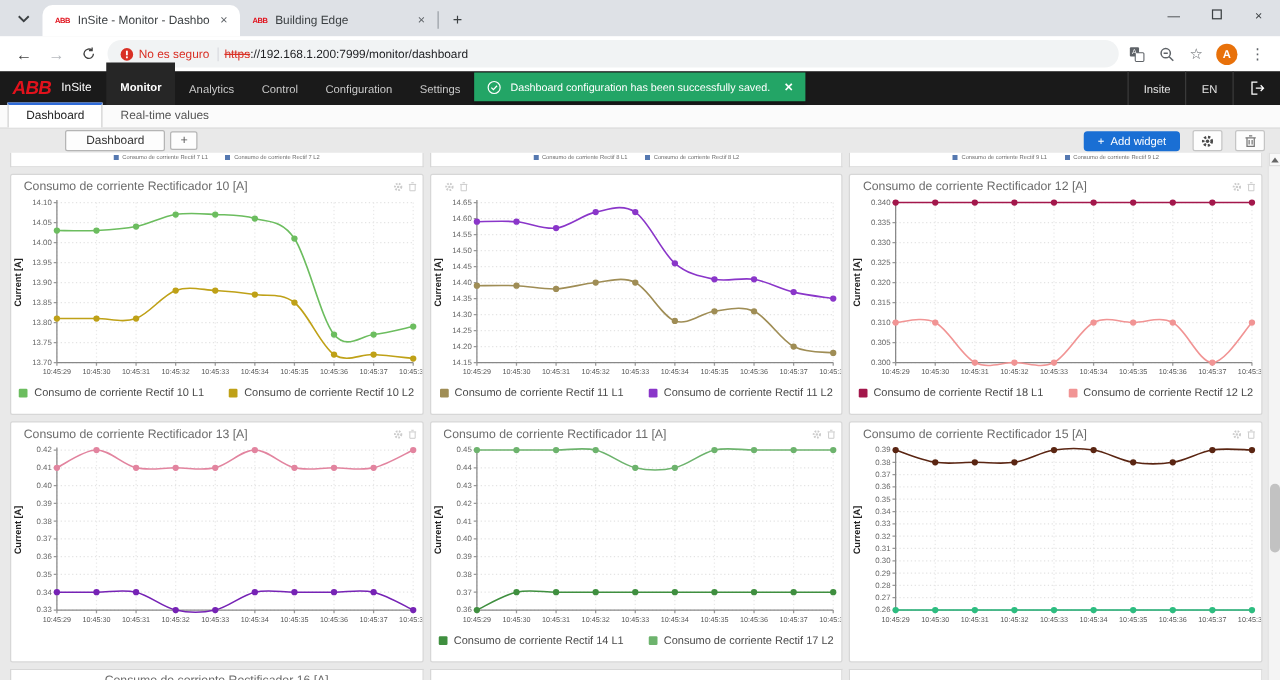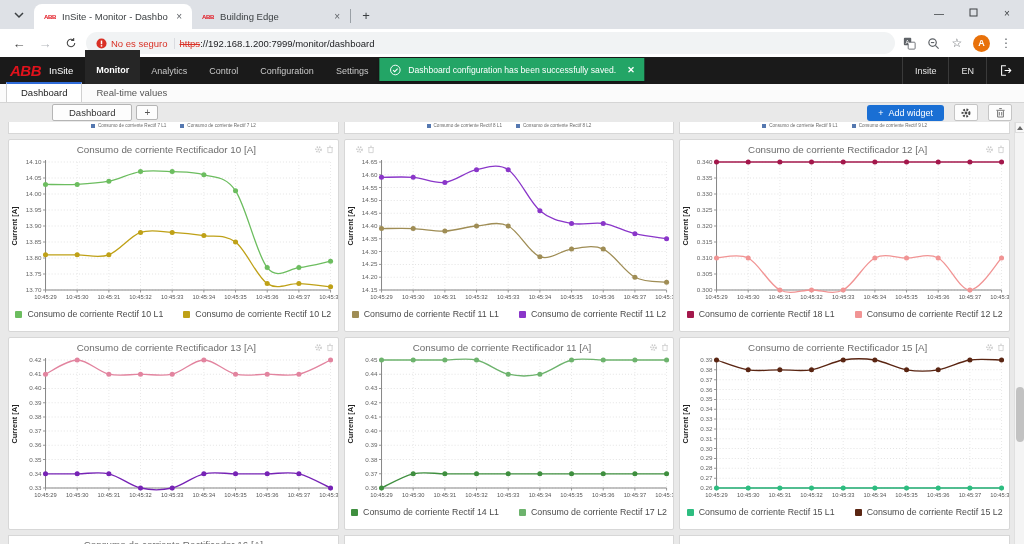--- a/index.html
+++ b/index.html
@@ -58,21 +58,21 @@
 
   
   #content { position:absolute; top:122px; left:0; width:1024px; height:422px; overflow:hidden; background:#e9e9e9; padding:0 14px 0 8px; }
   #partial-top { display:grid; grid-template-columns:repeat(3,1fr); gap:5px; height:12px; overflow:hidden; }
   .cutpanel { background:#fff; border:1px solid #d7d7d7; border-top:none; display:flex; align-items:flex-start; justify-content:center; gap:14px; padding-top:1px; overflow:hidden; }
   .cutleg { display:flex; align-items:center; gap:3px; font-size:4.6px; color:#6a6a6a; }
   .cutleg i { width:4px; height:4px; display:inline-block; }
   #charts-grid { display:grid; grid-template-columns:repeat(3,1fr); gap:5px; margin-top:5px; }
   .panel { background:#fff; border:1px solid #d7d7d7; border-radius:2px; height:193px; display:flex; flex-direction:column; overflow:hidden; }
   .panel-head { height:17px; display:flex; align-items:center; padding:2px 4px 0 10px; }
-  .panel-title { flex:1; text-align:center; font-size:9.8px; color:#6b6b6b; white-space:nowrap; overflow:hidden; }
+  .panel-title { flex:1; text-align:left; font-size:9.8px; color:#6b6b6b; white-space:nowrap; overflow:hidden; }
   .panel-icons { display:flex; gap:3px; }
   .panel-icons span { cursor:pointer; }
   .legend { height:22px; display:flex; align-items:center; justify-content:center; gap:20px; }
   .litem { display:flex; align-items:center; gap:5px; font-size:8.8px; color:#4a4a4a; cursor:pointer; }
   .litem i { width:7px; height:7px; display:inline-block; border-radius:1px; }
   #partial-bottom { display:grid; grid-template-columns:repeat(3,1fr); gap:5px; height:10px; overflow:hidden; margin-top:5px; }
   .cutpanel-b { background:#fff; border:1px solid #d7d7d7; border-bottom:none; overflow:hidden; }
   .cutpanel-b .pt { text-align:center; font-size:9.8px; color:#6b6b6b; padding-top:3px; white-space:nowrap; }
 
   
@@ -909,30 +909,20 @@
           <circle cx="67.22222222222223" cy="14.846153846153854" r="2.5" fill="#5a2512"></circle>
           <circle cx="98.44444444444444" cy="14.846153846153854" r="2.5" fill="#5a2512"></circle>
           <circle cx="129.66666666666669" cy="14.846153846153854" r="2.5" fill="#5a2512"></circle>
           <circle cx="160.88888888888889" cy="5" r="2.5" fill="#5a2512"></circle>
           <circle cx="192.11111111111111" cy="5" r="2.5" fill="#5a2512"></circle>
           <circle cx="223.33333333333334" cy="14.846153846153854" r="2.5" fill="#5a2512"></circle>
           <circle cx="254.55555555555554" cy="14.846153846153854" r="2.5" fill="#5a2512"></circle>
           <circle cx="285.77777777777777" cy="5" r="2.5" fill="#5a2512"></circle>
           <circle cx="317" cy="5" r="2.5" fill="#5a2512"></circle>
         </svg>
-        <div class="legend">
-          <span class="litem">
-            <i style="background: rgb(45, 189, 128);"></i>
-            <span>Consumo de corriente Rectif 15 L1</span>
-          </span>
-          <span class="litem">
-            <i style="background: rgb(90, 37, 18);"></i>
-            <span>Consumo de corriente Rectif 15 L2</span>
-          </span>
-        </div>
       </div>
     </div>
   <div id="partial-bottom">
     <div class="cutpanel-b">
         <div class="pt">Consumo de corriente Rectificador 16 [A]</div>
       </div>
     <div class="cutpanel-b"></div>
     <div class="cutpanel-b"></div>
   </div>
 </div>

